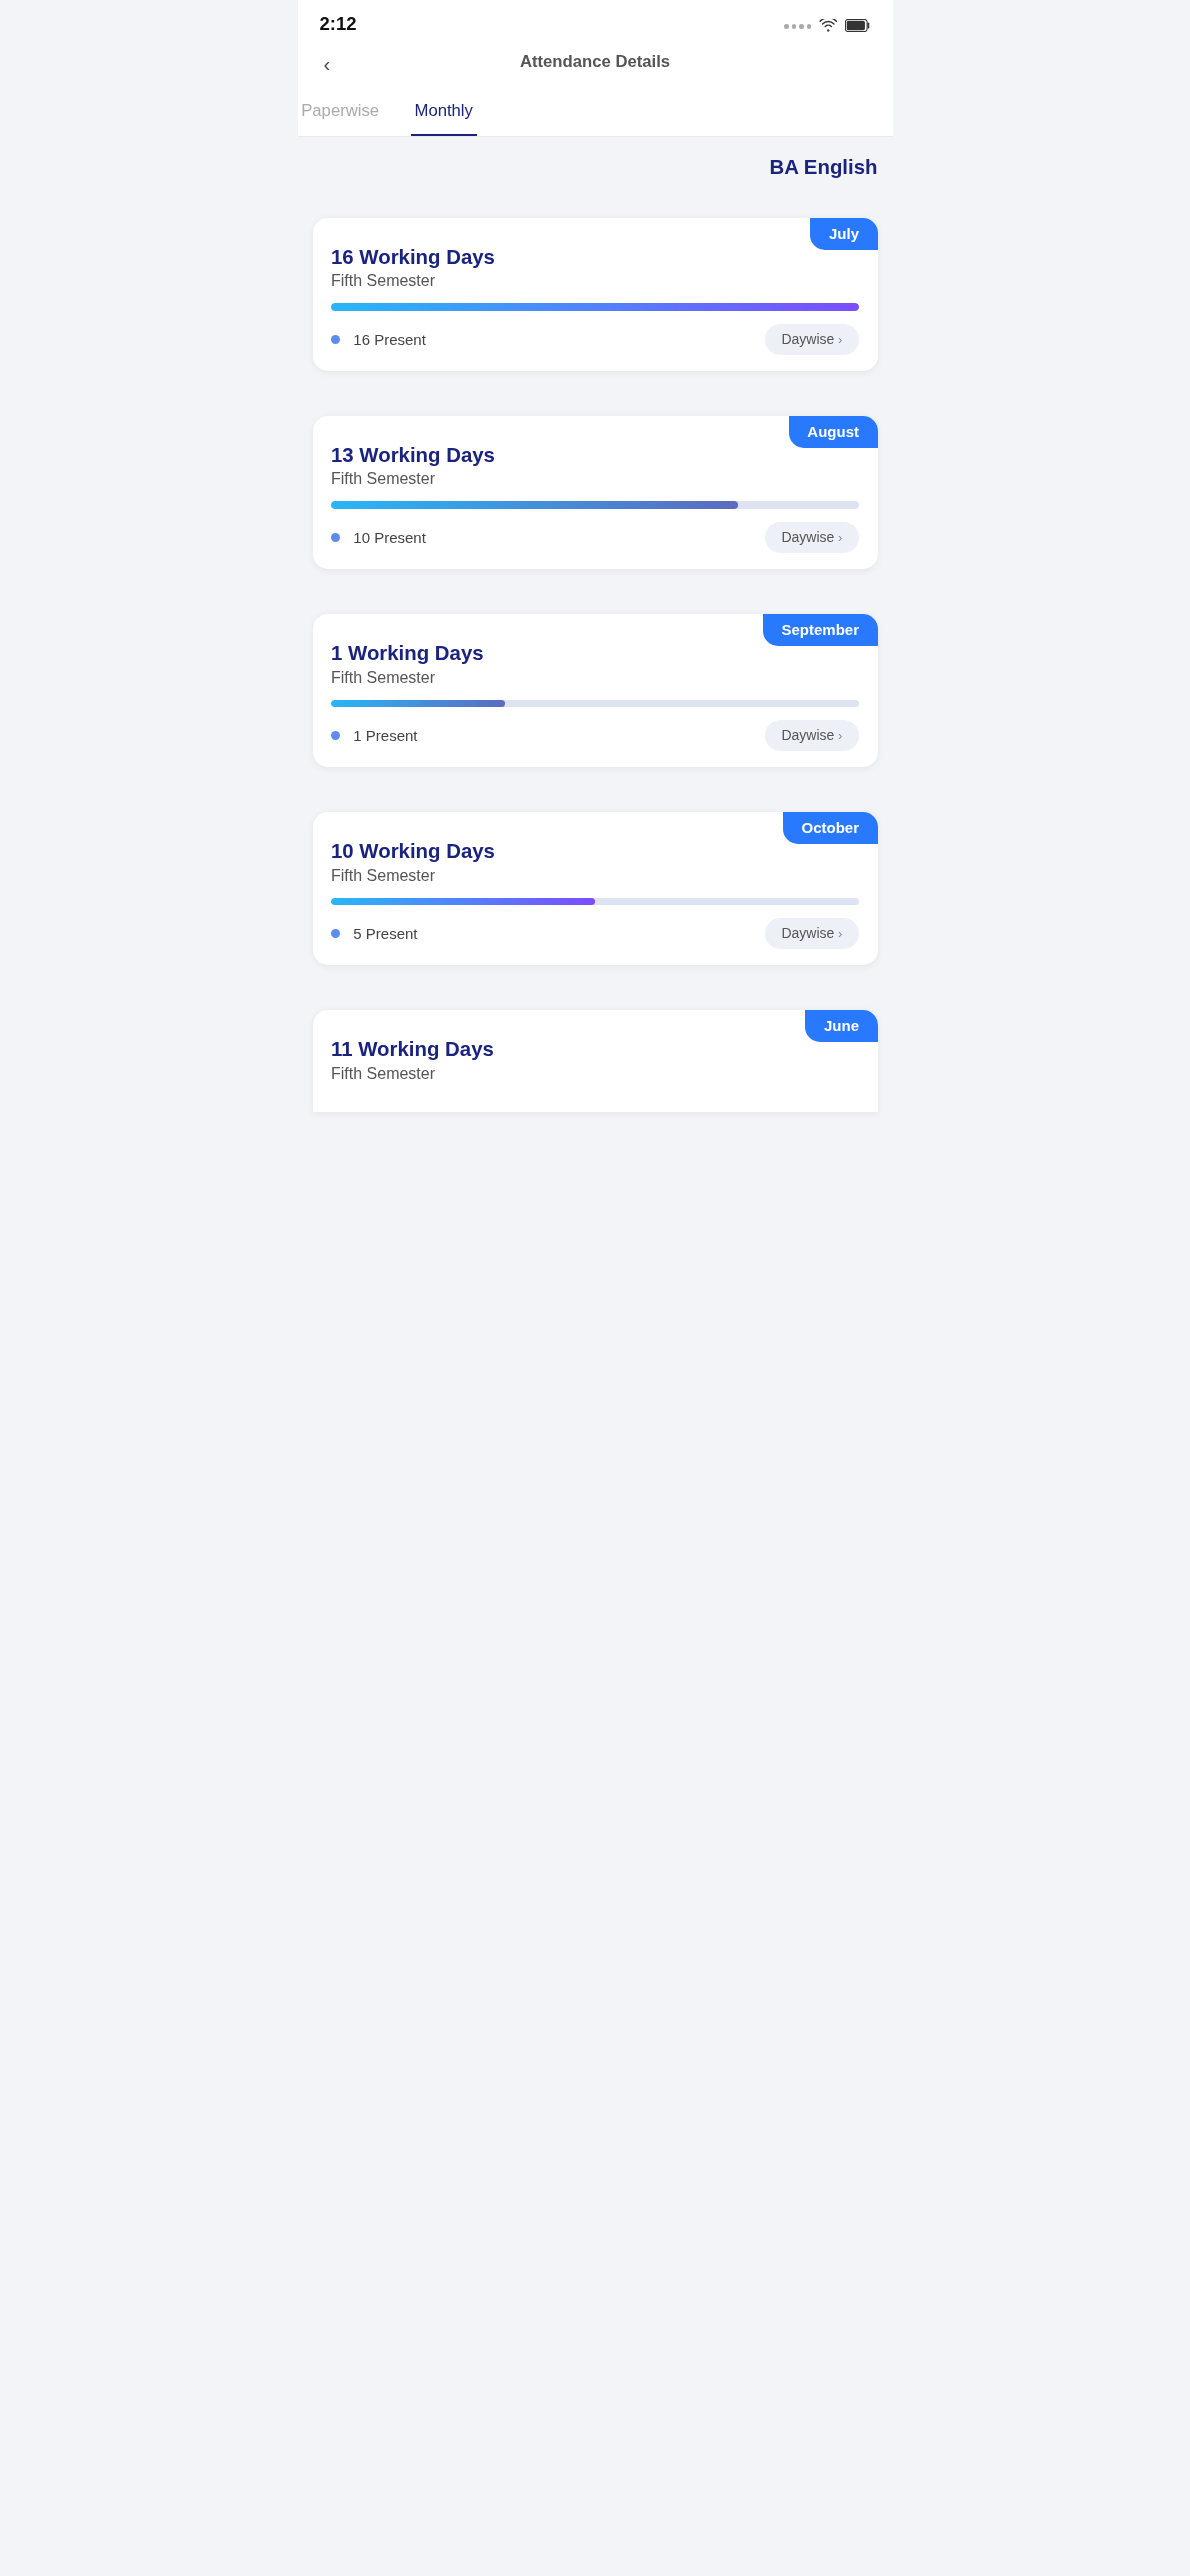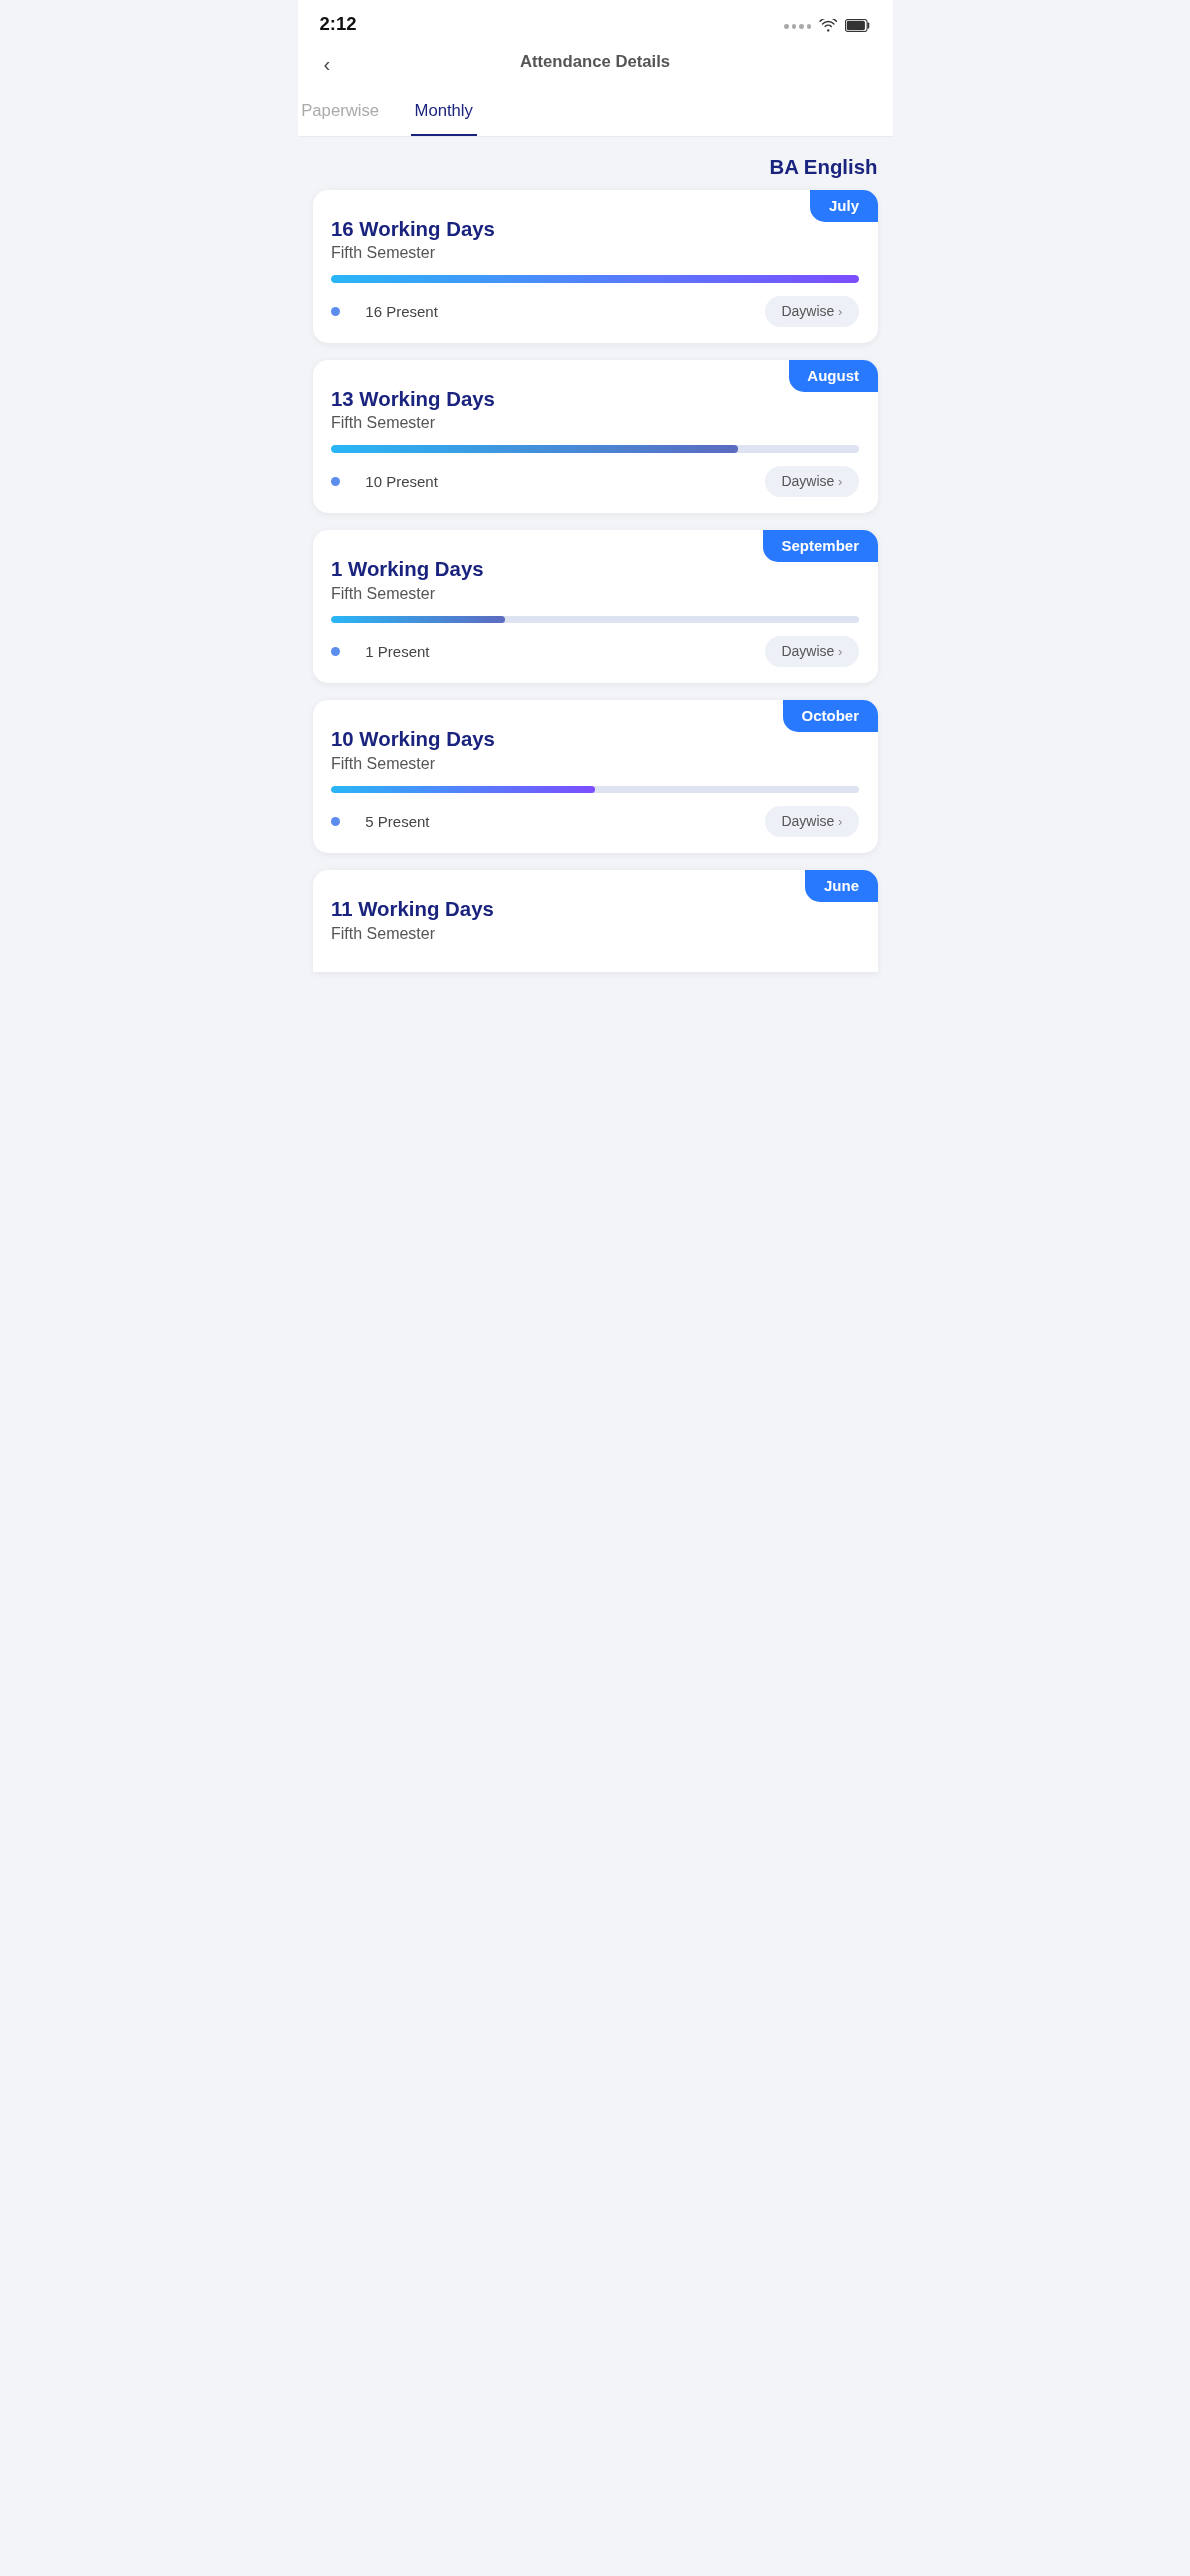--- a/index.html
+++ b/index.html
@@ -106,20 +106,21 @@
       background: #f2f4f8;
     }
 
     .card {
       background: #fff;
       border-radius: 15px;
       padding: 18.5px 18.5px 16.7px;
       position: relative;
       box-shadow: 0 1.9px 7.4px rgba(0,0,0,0.06);
       overflow: visible;
+      margin-top: 28px;
     }
 
     .month-badge {
       position: absolute;
       top: 0;
       right: 0;
       background: #2979ff;
       color: #fff;
       font-size: 15px;
       font-weight: 600;
@@ -154,21 +155,21 @@
     }
 
     .card-footer {
       display: flex;
       align-items: center;
       justify-content: space-between;
     }
     .present-label {
       display: flex;
       align-items: center;
-      gap: 25px;
+      gap: 13px;
       font-size: 15px;
       color: #444;
     }
     .present-dot {
       width: 9.3px;
       height: 9.3px;
       border-radius: 50%;
       background: #5b8dee;
     }
 

